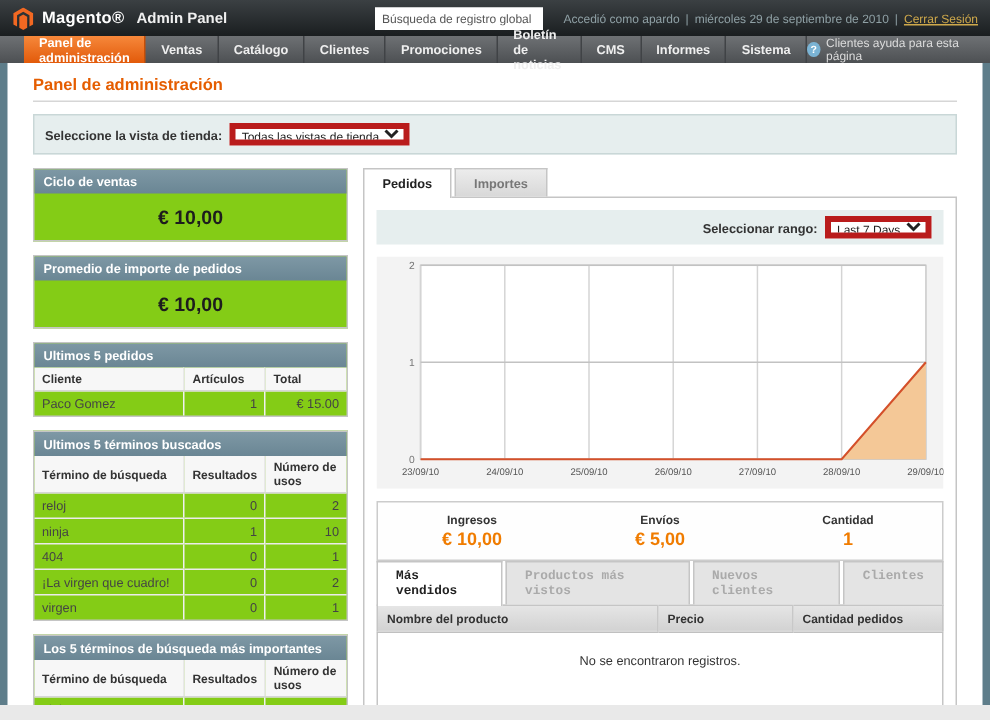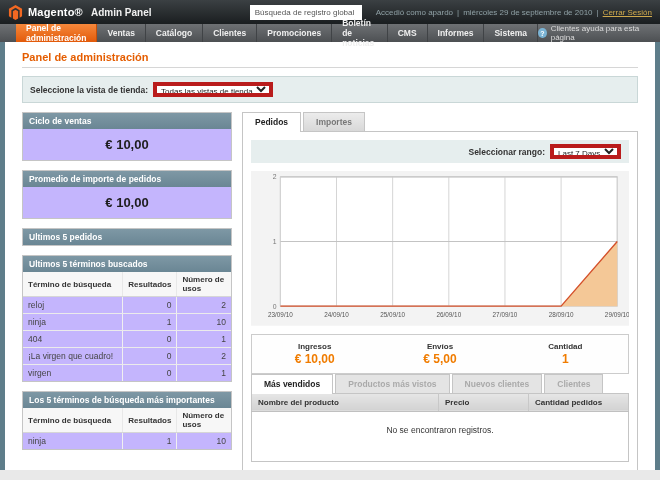--- a/index.html
+++ b/index.html
@@ -70,21 +70,21 @@
     font-size:8.5px; font-weight:bold; color:#333;
   }
   select {
     font-size:8px; height:15px; border:4px solid #b91c1c; background:#fff;
     font-family:"Liberation Sans", sans-serif; color:#222;
   }
   .columns { display:flex; gap:10px; padding:0 17px; align-items:flex-start; }
   .col-left { width:210px; flex:none; }
   .col-right { flex:1; min-width:0; }
   
-  .box { border:1px solid #c5c5c5; margin-bottom:9px; background:#c4b5fd; }
+  .box { border:1px solid #c5c5c5; margin-bottom:9px; background:#84cc16; }
   .box-header {
     background:linear-gradient(180deg,#7e98a5 0%, #6a8694 100%);
     color:#fff; font-weight:bold; font-size:8.5px; padding:3px 6px;
   }
   .box-value { font-size:13px; font-weight:bold; color:#1d1d1d; text-align:center; padding:8px 0; }
   .mini-table { width:100%; border-collapse:collapse; font-size:8.5px; }
   .mini-table th {
     font-size:8px; color:#333; font-weight:bold; text-align:left;
     background:#f7f7f7; padding:3px 5px;
     border-bottom:1px solid #d6d6d6; border-left:1px solid #e8e8e8;
@@ -119,21 +119,21 @@
     border:1px solid #cccccc; background:#fefefe;
     display:flex; padding:7px 0; 
   }
   .stat { flex:1; text-align:center; }
   .stat-label { font-size:8px; font-weight:bold; color:#333; }
   .stat-value { font-size:12px; font-weight:bold; color:#f07c00; margin-top:1px; }
   .bottom-tabs { display:flex; gap:2px; position:relative; z-index:2; }
   .tab2 {
     font-size:8.5px; font-weight:bold; padding:4px 12px; cursor:pointer;
     border:1px solid #c5c5c5; border-bottom:none;
-    background:#e4e4e4; color:#aaa;
+    background:#e4e4e4; color:#aaa;font-family:Liberation Mono, monospace;
   }
   .tab2.active { background:#fff; color:#222; padding-bottom:5px; margin-bottom:-1px; }
   .products-table {
     width:100%; border-collapse:collapse; font-size:8.5px;
     border:1px solid #c5c5c5;
   }
   .products-table th {
     background:linear-gradient(180deg,#e6e6e6,#d2d2d2);
     color:#333; font-size:8px; font-weight:bold; text-align:left;
     padding:4px 6px; border-bottom:1px solid #c0c0c0; border-left:1px solid #c8c8c8;
@@ -202,20 +202,36 @@
           <div class="box">
             <div class="box-header">Ciclo de ventas</div>
             <div class="box-value">€ 10,00</div>
           </div>
           <div class="box">
             <div class="box-header">Promedio de importe de pedidos</div>
             <div class="box-value">€ 10,00</div>
           </div>
           <div class="box">
             <div class="box-header">Ultimos 5 pedidos</div>
+            <table class="mini-table">
+              <thead>
+                <tr>
+                  <th>Cliente</th>
+                  <th>Artículos</th>
+                  <th>Total</th>
+                </tr>
+              </thead>
+              <tbody>
+                <tr>
+                  <td>Paco Gomez</td>
+                  <td class="num">1</td>
+                  <td class="num">€ 15.00</td>
+                </tr>
+              </tbody>
+            </table>
           </div>
           <div class="box">
             <div class="box-header">Ultimos 5 términos buscados</div>
             <table class="mini-table">
               <thead>
                 <tr>
                   <th>Término de búsqueda</th>
                   <th>Resultados</th>
                   <th>Número de usos</th>
                 </tr>

